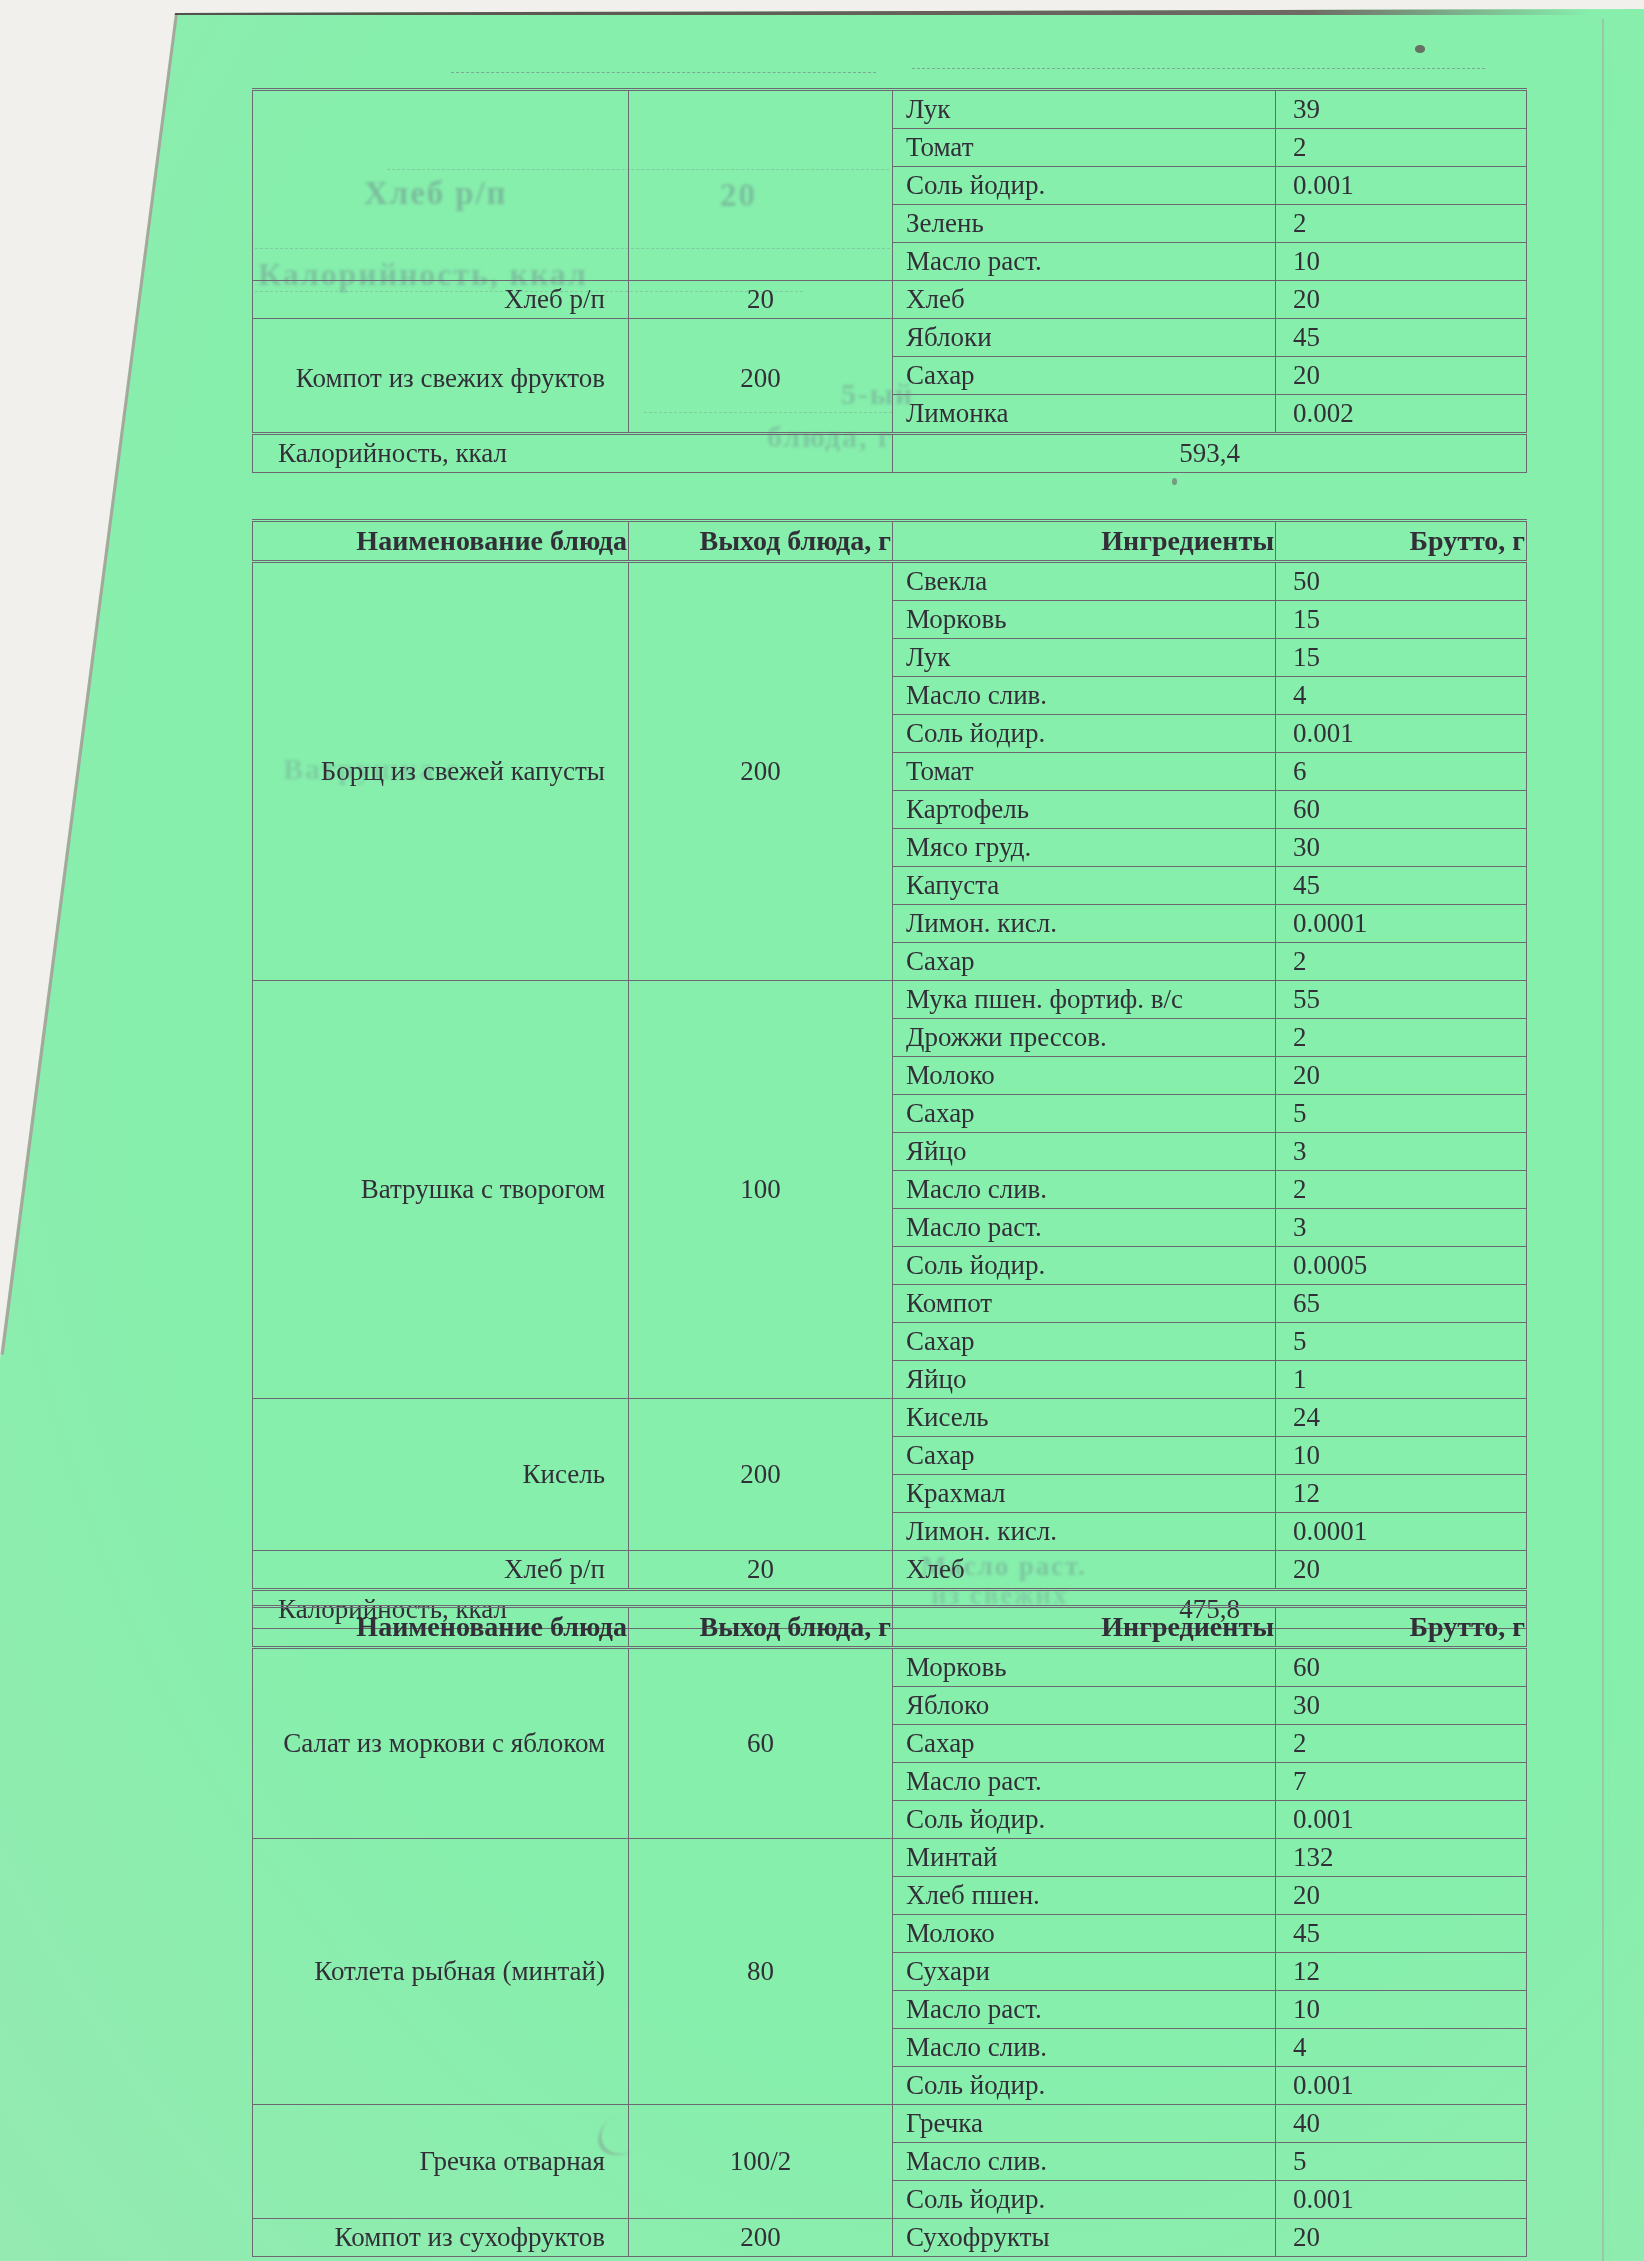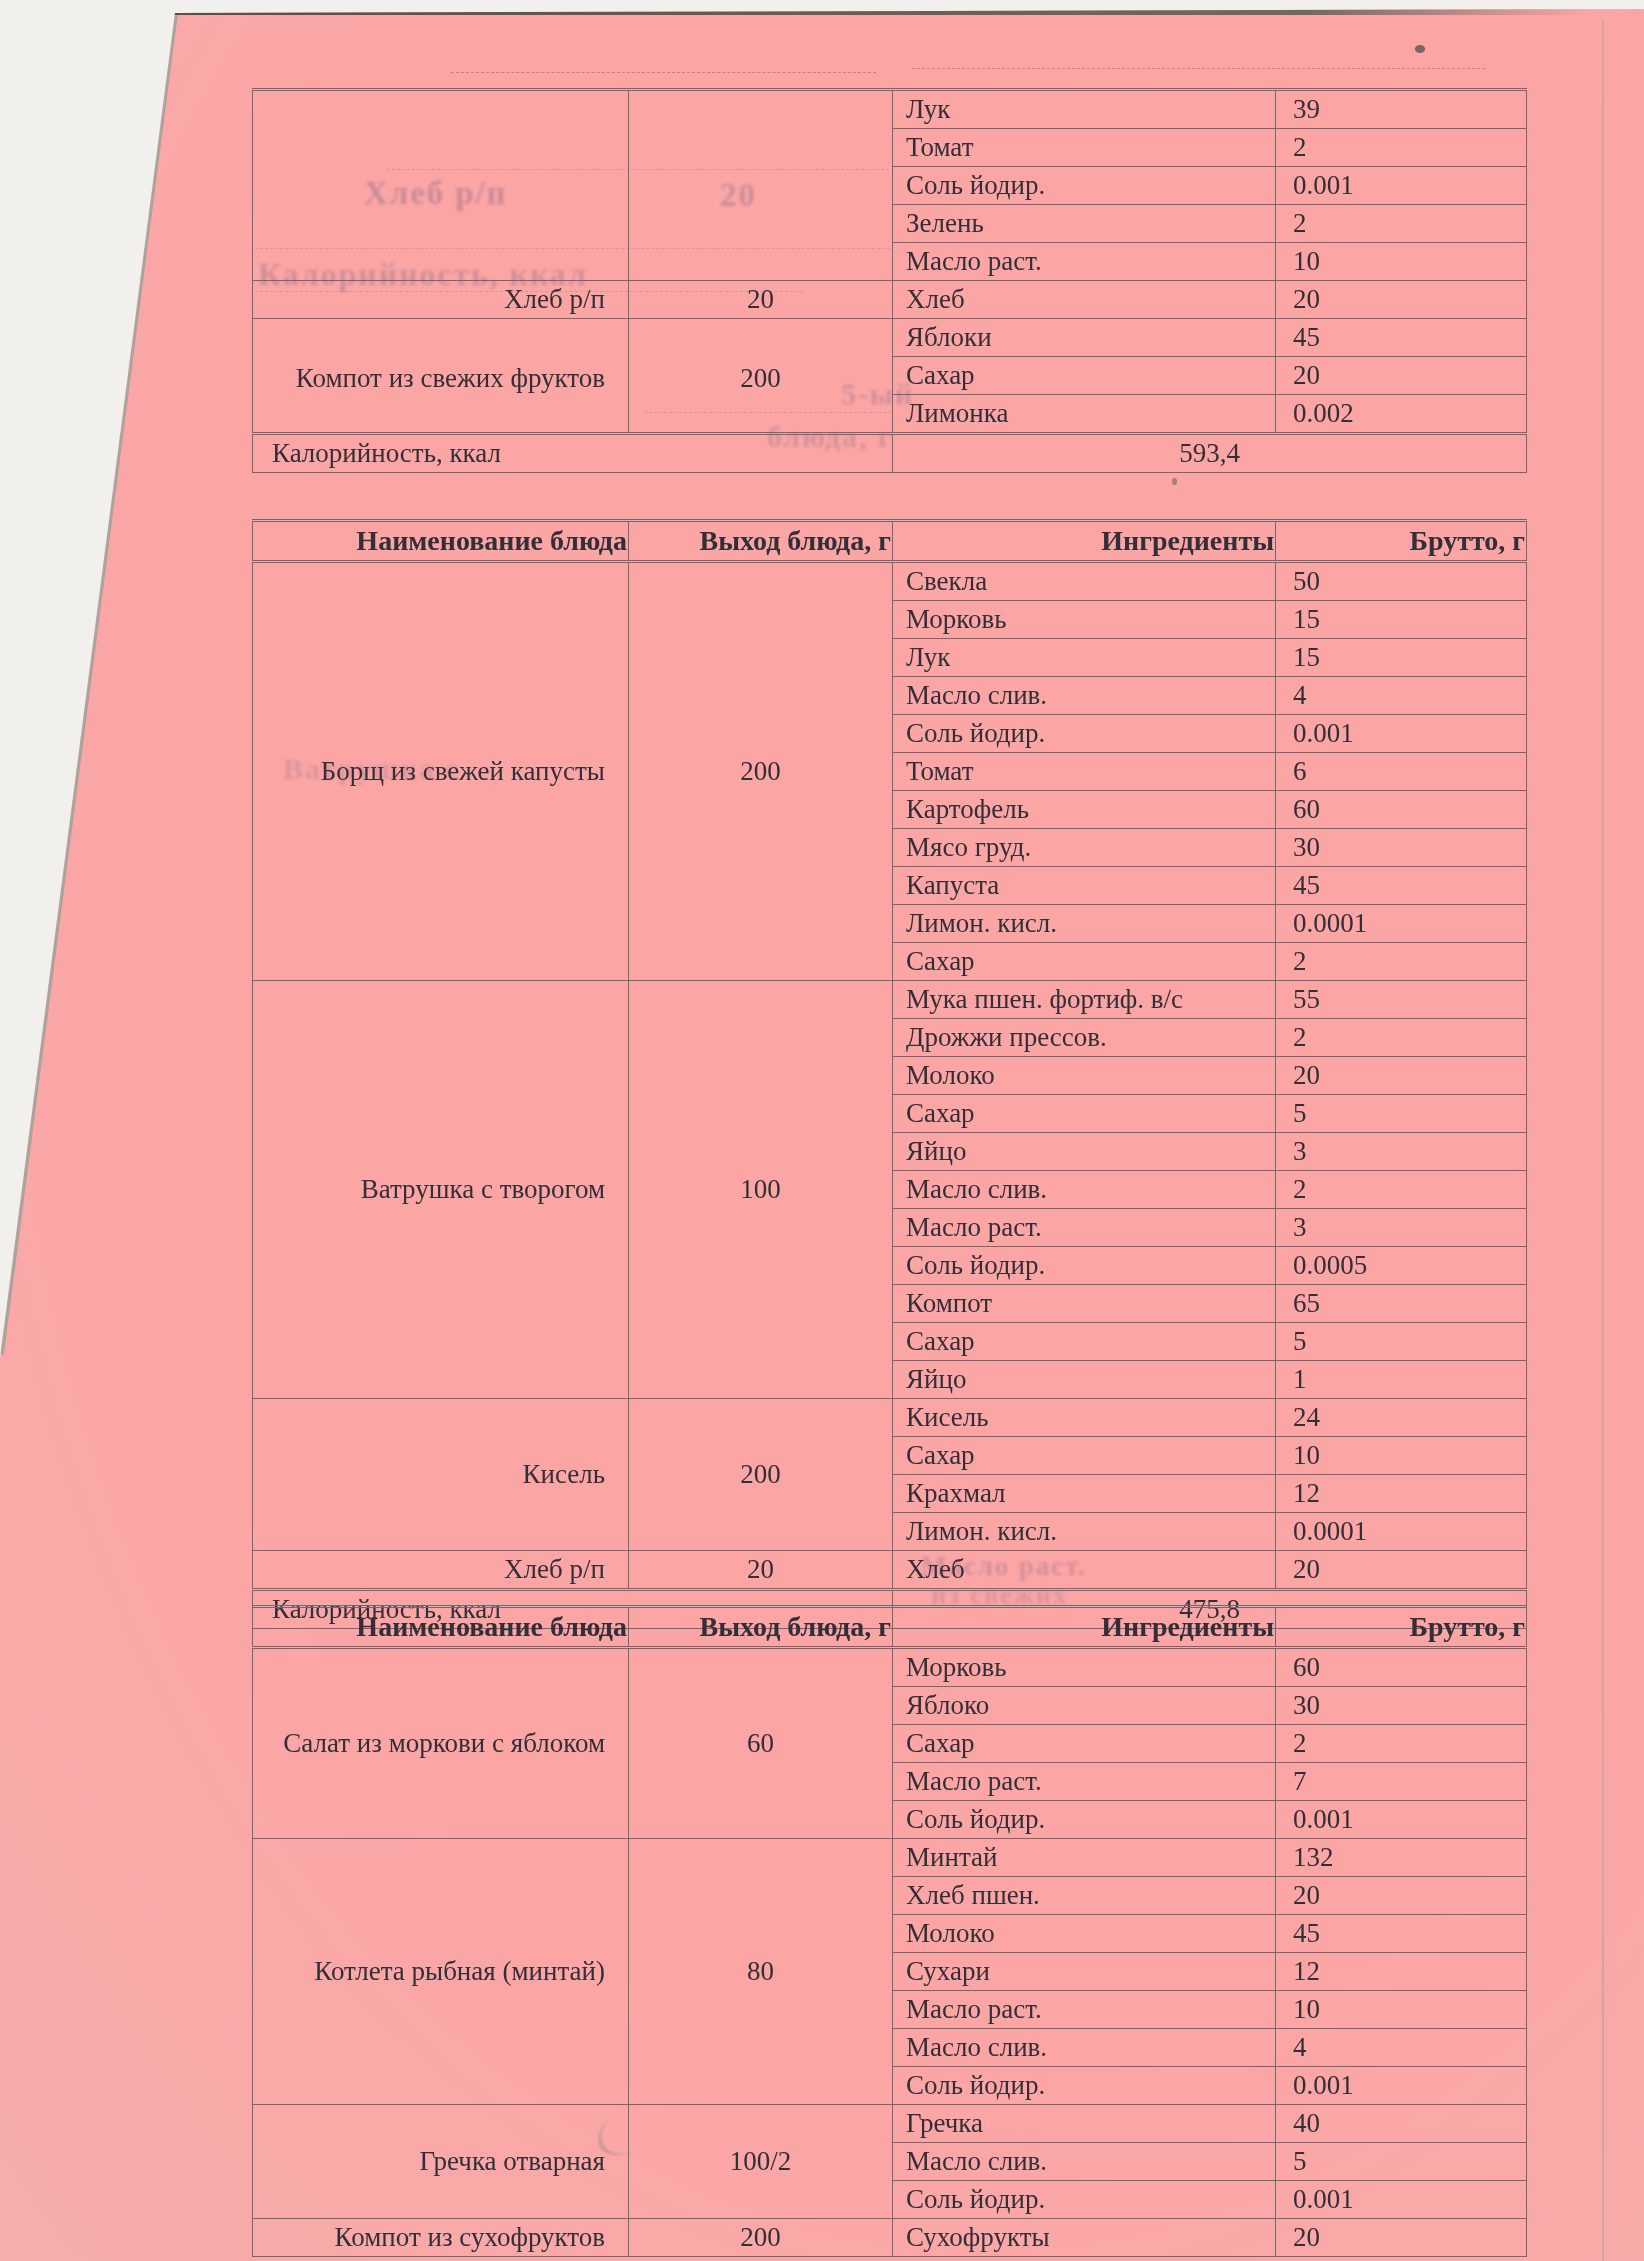--- a/index.html
+++ b/index.html
@@ -8,21 +8,21 @@
   }
   html,body{margin:0;padding:0;}
   body{
     width:1644px;height:2261px;position:relative;overflow:hidden;
     background:#f2f0ec;
     font-family:"Liberation Serif","DejaVu Serif",serif;
   }
   
   #page{
     position:absolute;left:0;top:0;width:1644px;height:2261px;
-    background:#fca5a5;
+    background:#86efac;
     clip-path:polygon(175px 13px,1644px 9px,1644px 2261px,0px 2261px,0px 1358px);
   }
   
   #top-edge{
     position:absolute;left:170px;top:9px;width:1421px;height:5.8px;
     background:linear-gradient(to right,#55504b,#6f6963 80%,rgba(111,105,99,0));
     border-radius:2.6px;z-index:6;
   }
   
   #corner-edge{
@@ -82,21 +82,21 @@
   #table-day3 thead th{height:36px;}
   #table-cont td{height:35px;}
   #table-day3 tbody td{height:35px;}
   #table-day4 tbody td{height:35px;}
   td.ing{text-align:left;padding-left:13px;}
   td.qty{text-align:left;padding-left:17px;margin-top:8px;}
   td.dish{text-align:right;padding:0 23px;}
   td.out{text-align:center;}
   td.vtop{vertical-align:top;padding-top:5.2px;}
   tr.cal-row td{border-top:3.9px double var(--line);}
-  td.cal-label{font-weight:bold;text-align:left;padding-left:19px;}
+  td.cal-label{font-weight:bold;text-align:left;padding-left:25px;}
   td.cal-value{text-align:center;}
   #table-cont{top:88px;}
   #table-day3{top:519px;}
   #table-day4{top:1605px;}
   
   .day-title{
     position:absolute;left:252px;width:1275px;text-align:center;
     font-weight:bold;font-size:30px;color:#2e2b33;z-index:2;
   }
   #day3-title{top:479px;}

